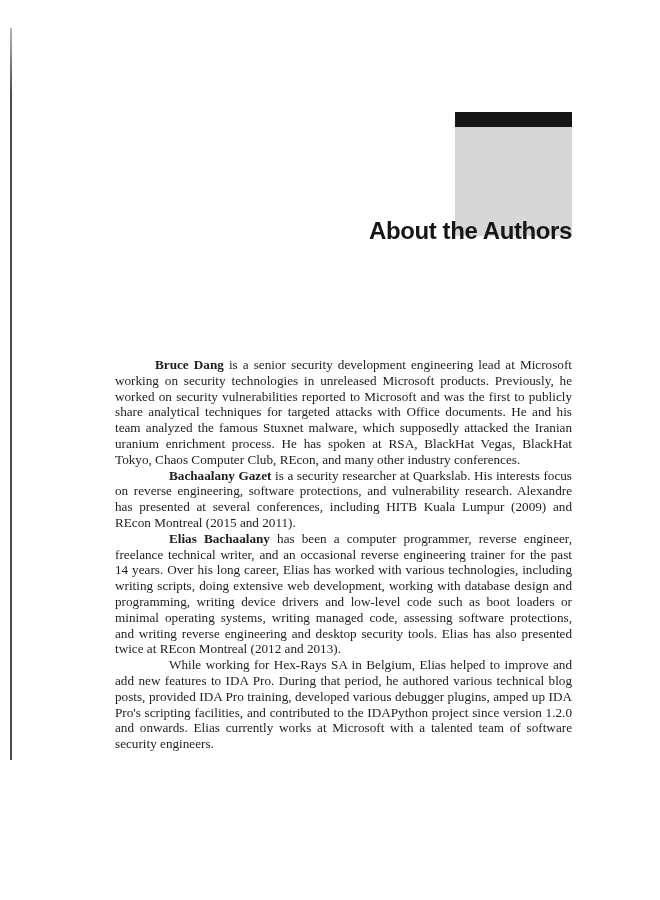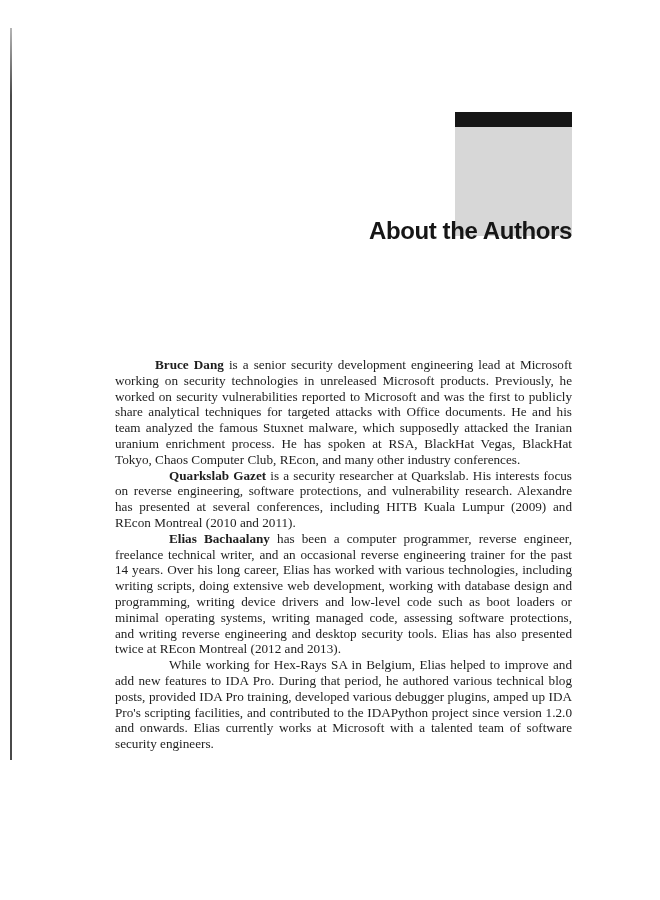--- a/index.html
+++ b/index.html
@@ -93,21 +93,21 @@
 
   <div class="scan-line"></div>
 
   <div class="black-bar"></div>
   <div class="gray-block"></div>
 
   <h1 class="heading">About the Authors</h1>
 
   <div class="body-text">
     <p><b>Bruce Dang</b><span> is a senior security development engineering lead at Microsoft working on security technologies in unreleased Microsoft products. Previously, he worked on security vulnerabilities reported to Microsoft and was the first to publicly share analytical techniques for targeted attacks with Office documents. He and his team analyzed the famous Stuxnet malware, which supposedly attacked the Iranian uranium enrichment process. He has spoken at RSA, BlackHat Vegas, BlackHat Tokyo, Chaos Computer Club, REcon, and many other industry conferences.</span></p>
-    <p class="indent"><b>Quarkslab Gazet</b><span> is a security researcher at Quarkslab. His interests focus on reverse engineering, software protections, and vulnerability research. Alexandre has presented at several conferences, including HITB Kuala Lumpur (2009) and REcon Montreal (2010 and 2011).</span></p>
+    <p class="indent"><b>Bachaalany Gazet</b><span> is a security researcher at Quarkslab. His interests focus on reverse engineering, software protections, and vulnerability research. Alexandre has presented at several conferences, including HITB Kuala Lumpur (2009) and REcon Montreal (2015 and 2011).</span></p>
     <p class="indent"><b>Elias Bachaalany</b><span> has been a computer programmer, reverse engineer, freelance technical writer, and an occasional reverse engineering trainer for the past 14 years. Over his long career, Elias has worked with various technologies, including writing scripts, doing extensive web development, working with database design and programming, writing device drivers and low-level code such as boot loaders or minimal operating systems, writing managed code, assessing software protections, and writing reverse engineering and desktop security tools. Elias has also presented twice at REcon Montreal (2012 and 2013).</span></p>
     <p class="indent"><b></b><span>While working for Hex-Rays SA in Belgium, Elias helped to improve and add new features to IDA Pro. During that period, he authored various technical blog posts, provided IDA Pro training, developed various debugger plugins, amped up IDA Pro's scripting facilities, and contributed to the IDAPython project since version 1.2.0 and onwards. Elias currently works at Microsoft with a talented team of software security engineers.</span></p>
   </div>
 
 
   <div class="footer-link-wrap">
     <a href="#" class="footer-link">www.allitebooks.com</a>
   </div>
 
 </div>

